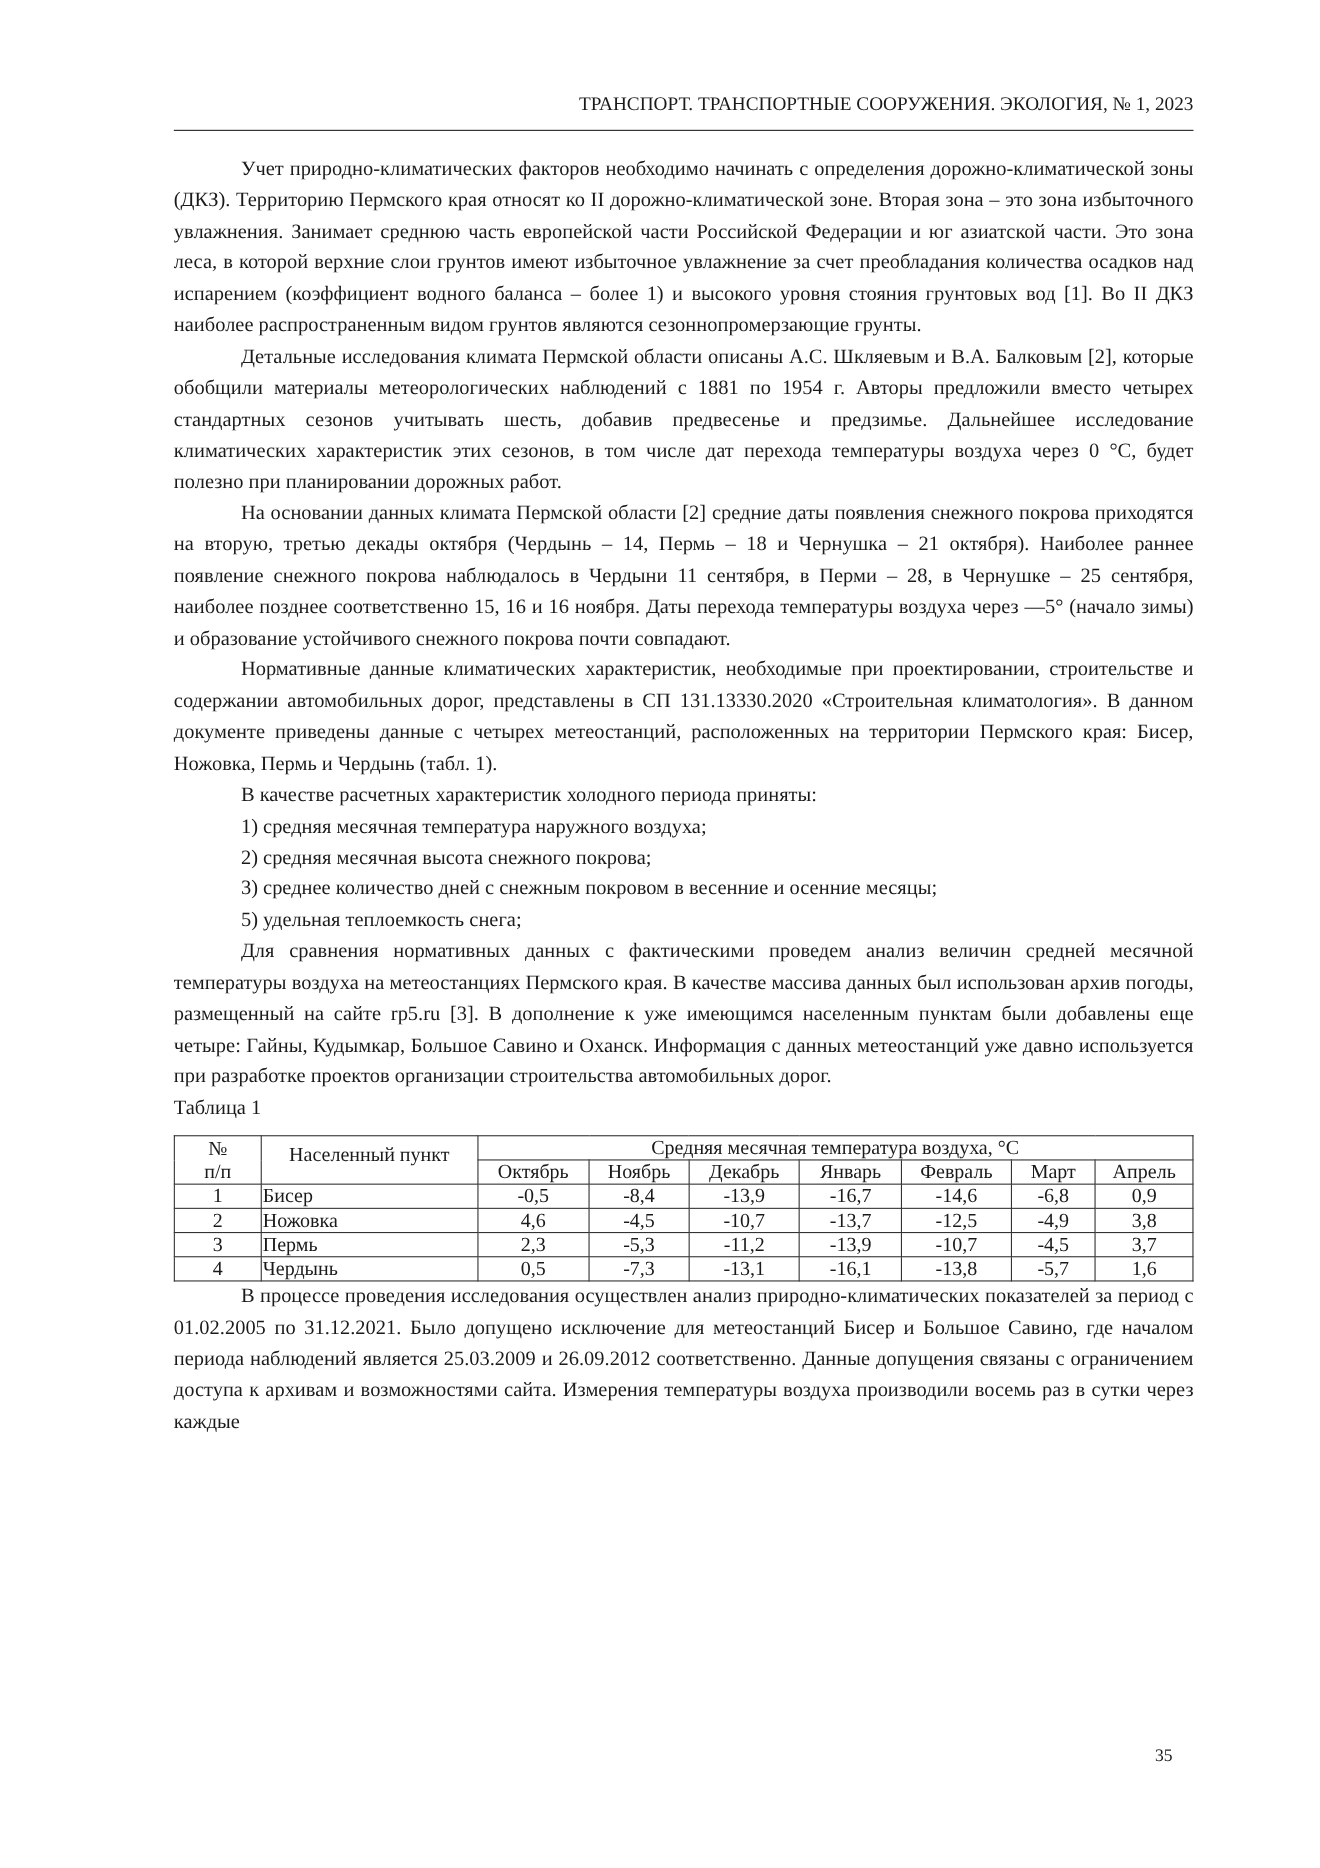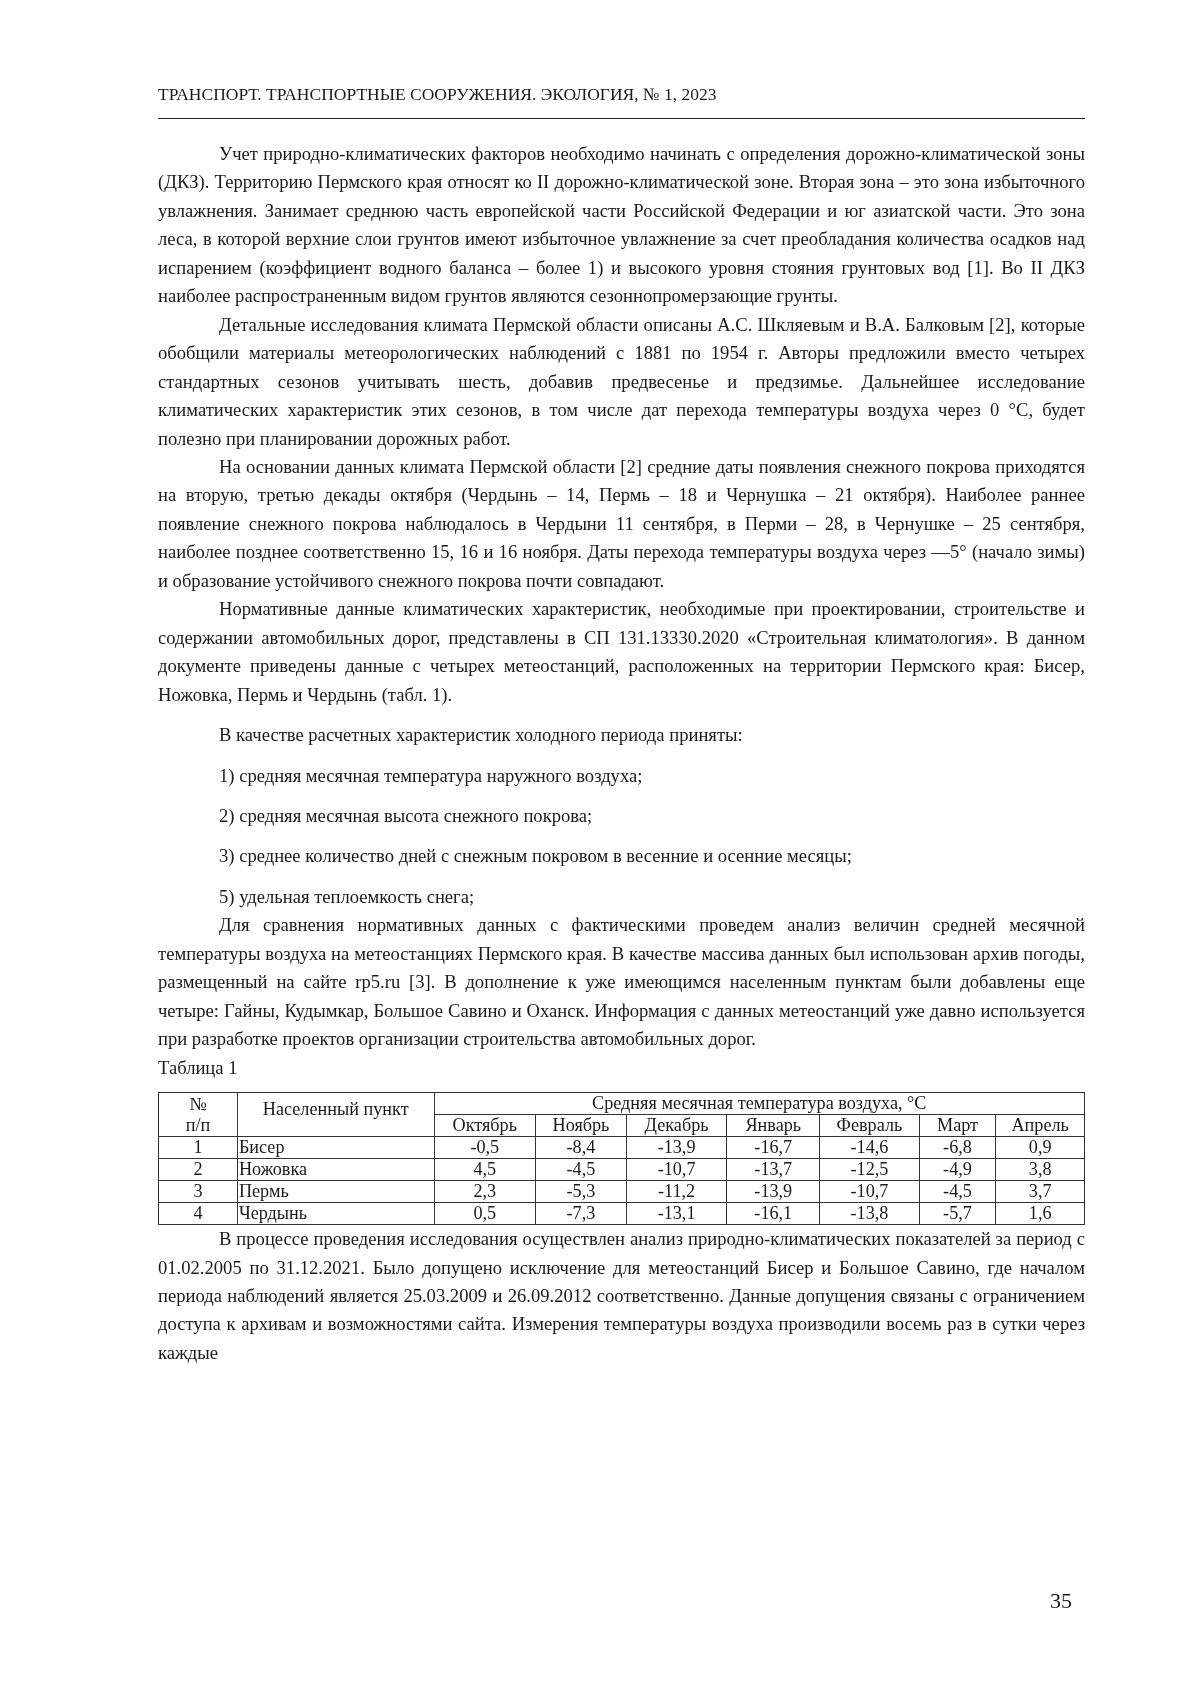--- a/index.html
+++ b/index.html
@@ -1,36 +1,36 @@
 <!DOCTYPE html>
 <html><head>
 <meta charset="utf-8">
 <style>
   html, body { margin:0; padding:0; background:#ffffff; }
   body { width:1200px; height:1698px; position:relative; overflow:hidden;
          font-family:"Liberation Serif", serif; color:#1a1a1a; }
   .running-head { position:absolute; left:158px; width:927px; top:84px;
-         text-align:left; font-size:17.5px; letter-spacing:0px; }
+         text-align:right; font-size:17.5px; letter-spacing:0px; }
   .head-rule { position:absolute; left:158px; width:927px; top:118px; height:0;
          border-top:1.3px solid #222; }
   .body { position:absolute; left:158px; width:927px; top:140px;
           font-size:18.6px; line-height:28.45px; }
   .body p { margin:0; text-align:justify; text-align-last:left; }
   .body p.ind { text-indent:61px; }
-  .body p.li { padding-left:61px; text-align:left;margin-top:12px; }
+  .body p.li { padding-left:61px; text-align:left; }
   .tab-label { text-align:right; margin-top:18px; }
   .tab-caption { text-align:center; margin-top:7px; }
   table.t { border-collapse:collapse; width:927px; margin-top:10px;
             font-size:18.2px; line-height:21px; }
   table.t td, table.t th { border:1.3px solid #333; padding:0 3px; font-weight:normal; }
   table.t th { text-align:center; }
   table.t td.num { text-align:center; }
   table.t td.name { text-align:left; padding-left:1px; }
   .after { }
-  .page-number { position:absolute; left:1050px; top:1588px; font-size:22px; }
+  .page-number { position:absolute; left:1050px; top:1588px; font-size:16px; }
 </style>
 </head>
 <body>
 
 <div class="running-head">ТРАНСПОРТ. ТРАНСПОРТНЫЕ СООРУЖЕНИЯ. ЭКОЛОГИЯ, № 1, 2023</div>
 <div class="head-rule"></div>
 
 <div class="body">
   <div id="before">
       <p class="ind">Учет природно-климатических факторов необходимо начинать с определения дорожно-климатической зоны (ДКЗ). Территорию Пермского края относят ко II дорожно-климатической зоне. Вторая зона – это зона избыточного увлажнения. Занимает среднюю часть европейской части Российской Федерации и юг азиатской части. Это зона леса, в которой верхние слои грунтов имеют избыточное увлажнение за счет преобладания количества осадков над испарением (коэффициент водного баланса – более 1) и высокого уровня стояния грунтовых вод [1]. Во II ДКЗ наиболее распространенным видом грунтов являются сезоннопромерзающие грунты.</p>
@@ -86,21 +86,21 @@
           <td class="num">-8,4</td>
           <td class="num">-13,9</td>
           <td class="num">-16,7</td>
           <td class="num">-14,6</td>
           <td class="num">-6,8</td>
           <td class="num">0,9</td>
         </tr>
         <tr>
           <td class="num">2</td>
           <td class="name">Ножовка</td>
-          <td class="num">4,5</td>
+          <td class="num">4,6</td>
           <td class="num">-4,5</td>
           <td class="num">-10,7</td>
           <td class="num">-13,7</td>
           <td class="num">-12,5</td>
           <td class="num">-4,9</td>
           <td class="num">3,8</td>
         </tr>
         <tr>
           <td class="num">3</td>
           <td class="name">Пермь</td>

